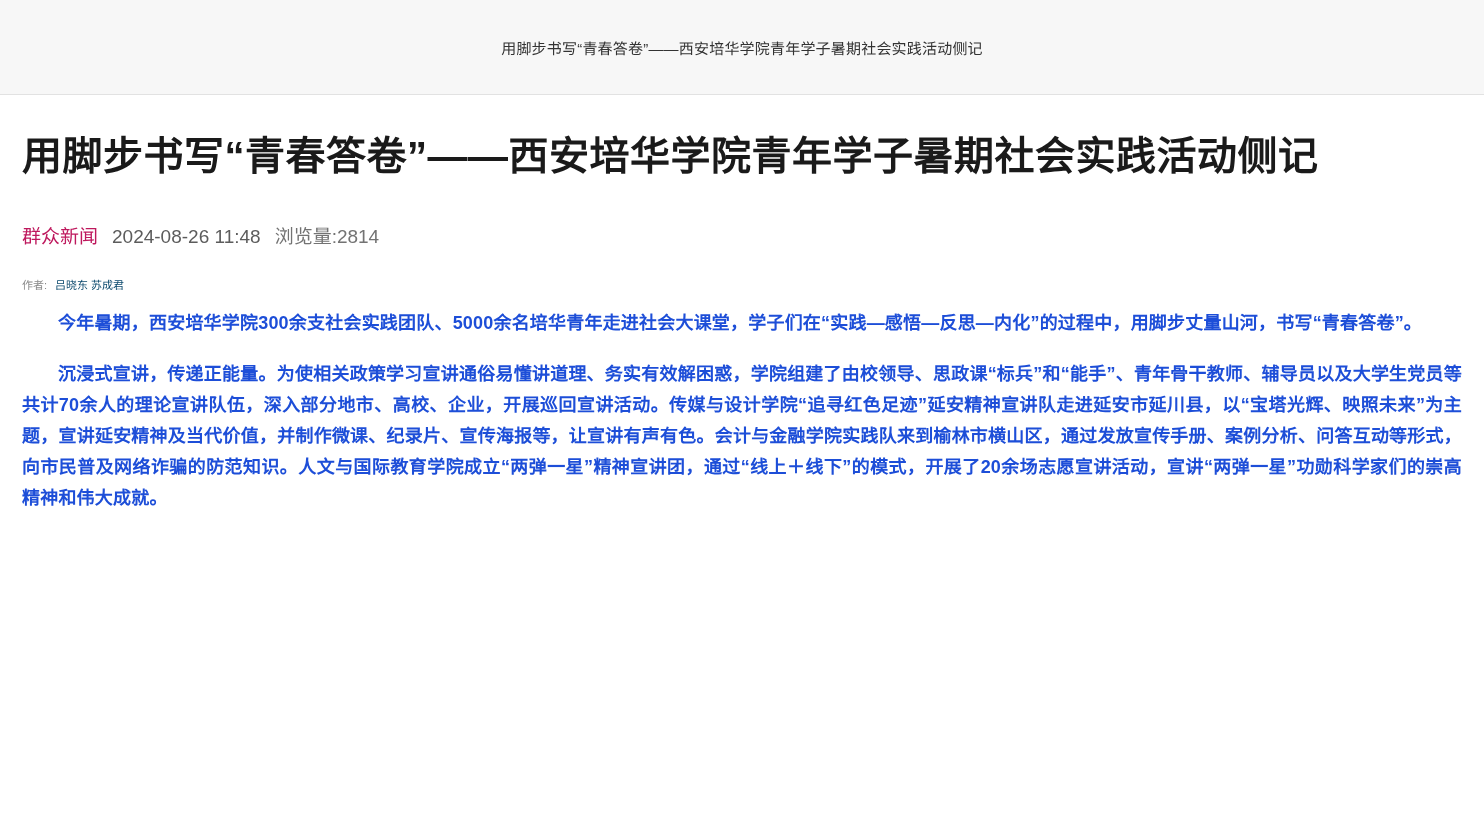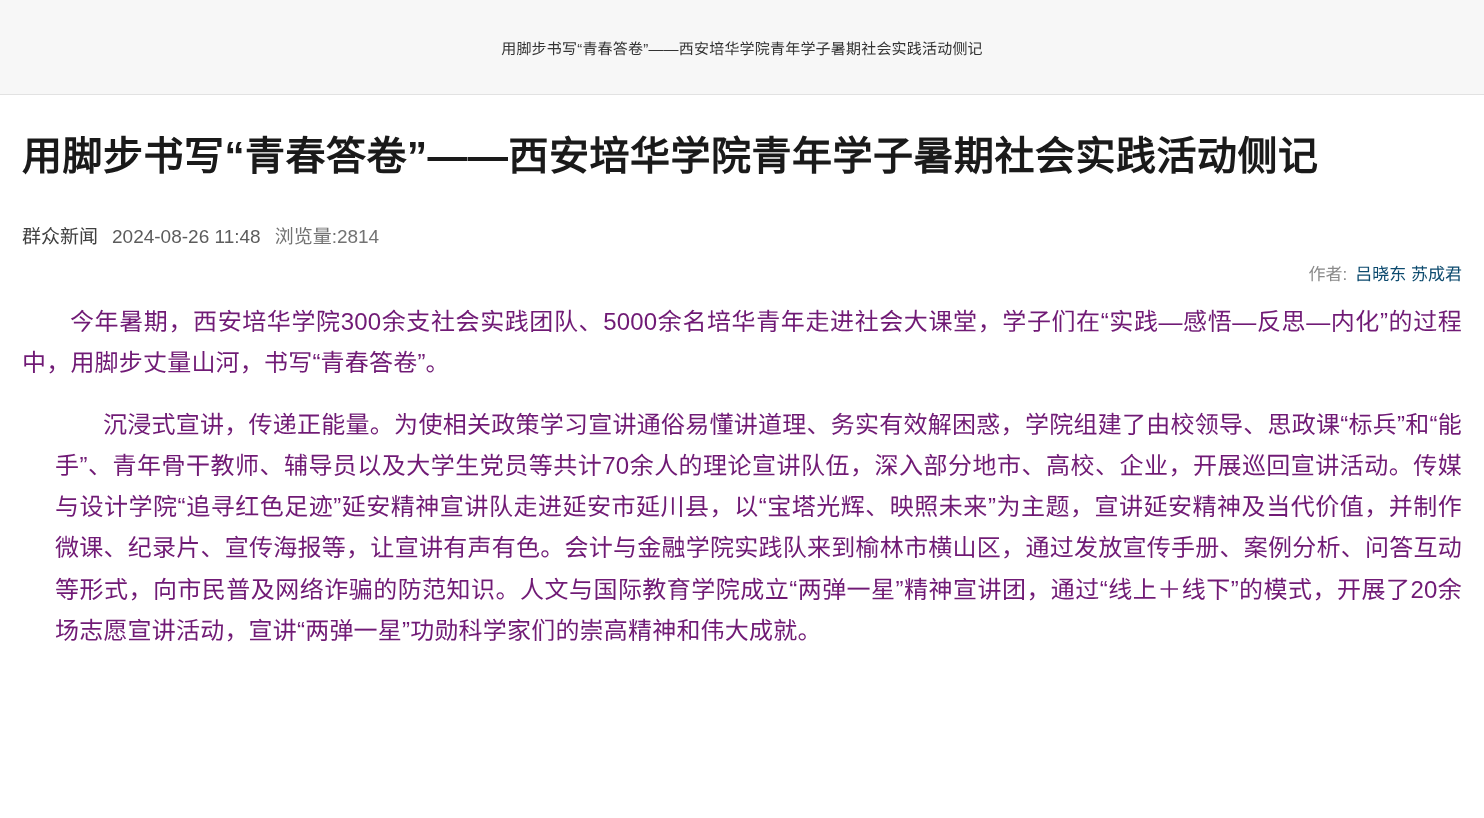--- a/index.html
+++ b/index.html
@@ -51,50 +51,50 @@
 
   .meta-row {
     margin-top: 26px;
     font-size: 19px;
     color: #5c5c5c;
     display: flex;
     align-items: baseline;
     gap: 14px;
     white-space: nowrap;
   }
-  .meta-source { color: #404040; }
+  .meta-source { color: #be185d; }
   .meta-date { color: #5c5c5c; margin-top: 17px; }
   .meta-views { color: #737373; }
 
   .author-row {
-    margin-top: 12px;
-    font-size: 17px;
+    margin-top: 28px;
+    font-size: 11px;
     color: #8a8a8a;
     display: flex;
     align-items: baseline;
     gap: 8px;
     white-space: nowrap;
-    justify-content: flex-end;
   }
   .author-label { color: #8a8a8a; }
   .author-names { color: #0c4a6e; }
 
   .body-text {
     margin-top: 16px;
   }
   .para {
-    font-size: 24px;
+    font-size: 18px;
     line-height: 1.72;
-    color: #701a75;
+    color: #1d4ed8;
     margin: 0 0 20px 0;
     text-indent: 2em;
     text-align: justify;
     letter-spacing: 0.2px;
+    font-weight: bold;
   }
-  .para:last-child { margin-bottom: 0; margin-left: 33px; }
+  .para:last-child { margin-bottom: 0; }
 </style>
 </head>
 <body>
 
 <div class="top-bar">
   <div class="top-bar-title">用脚步书写“青春答卷”——西安培华学院青年学子暑期社会实践活动侧记</div>
 </div>
 
 <div class="article">
 

